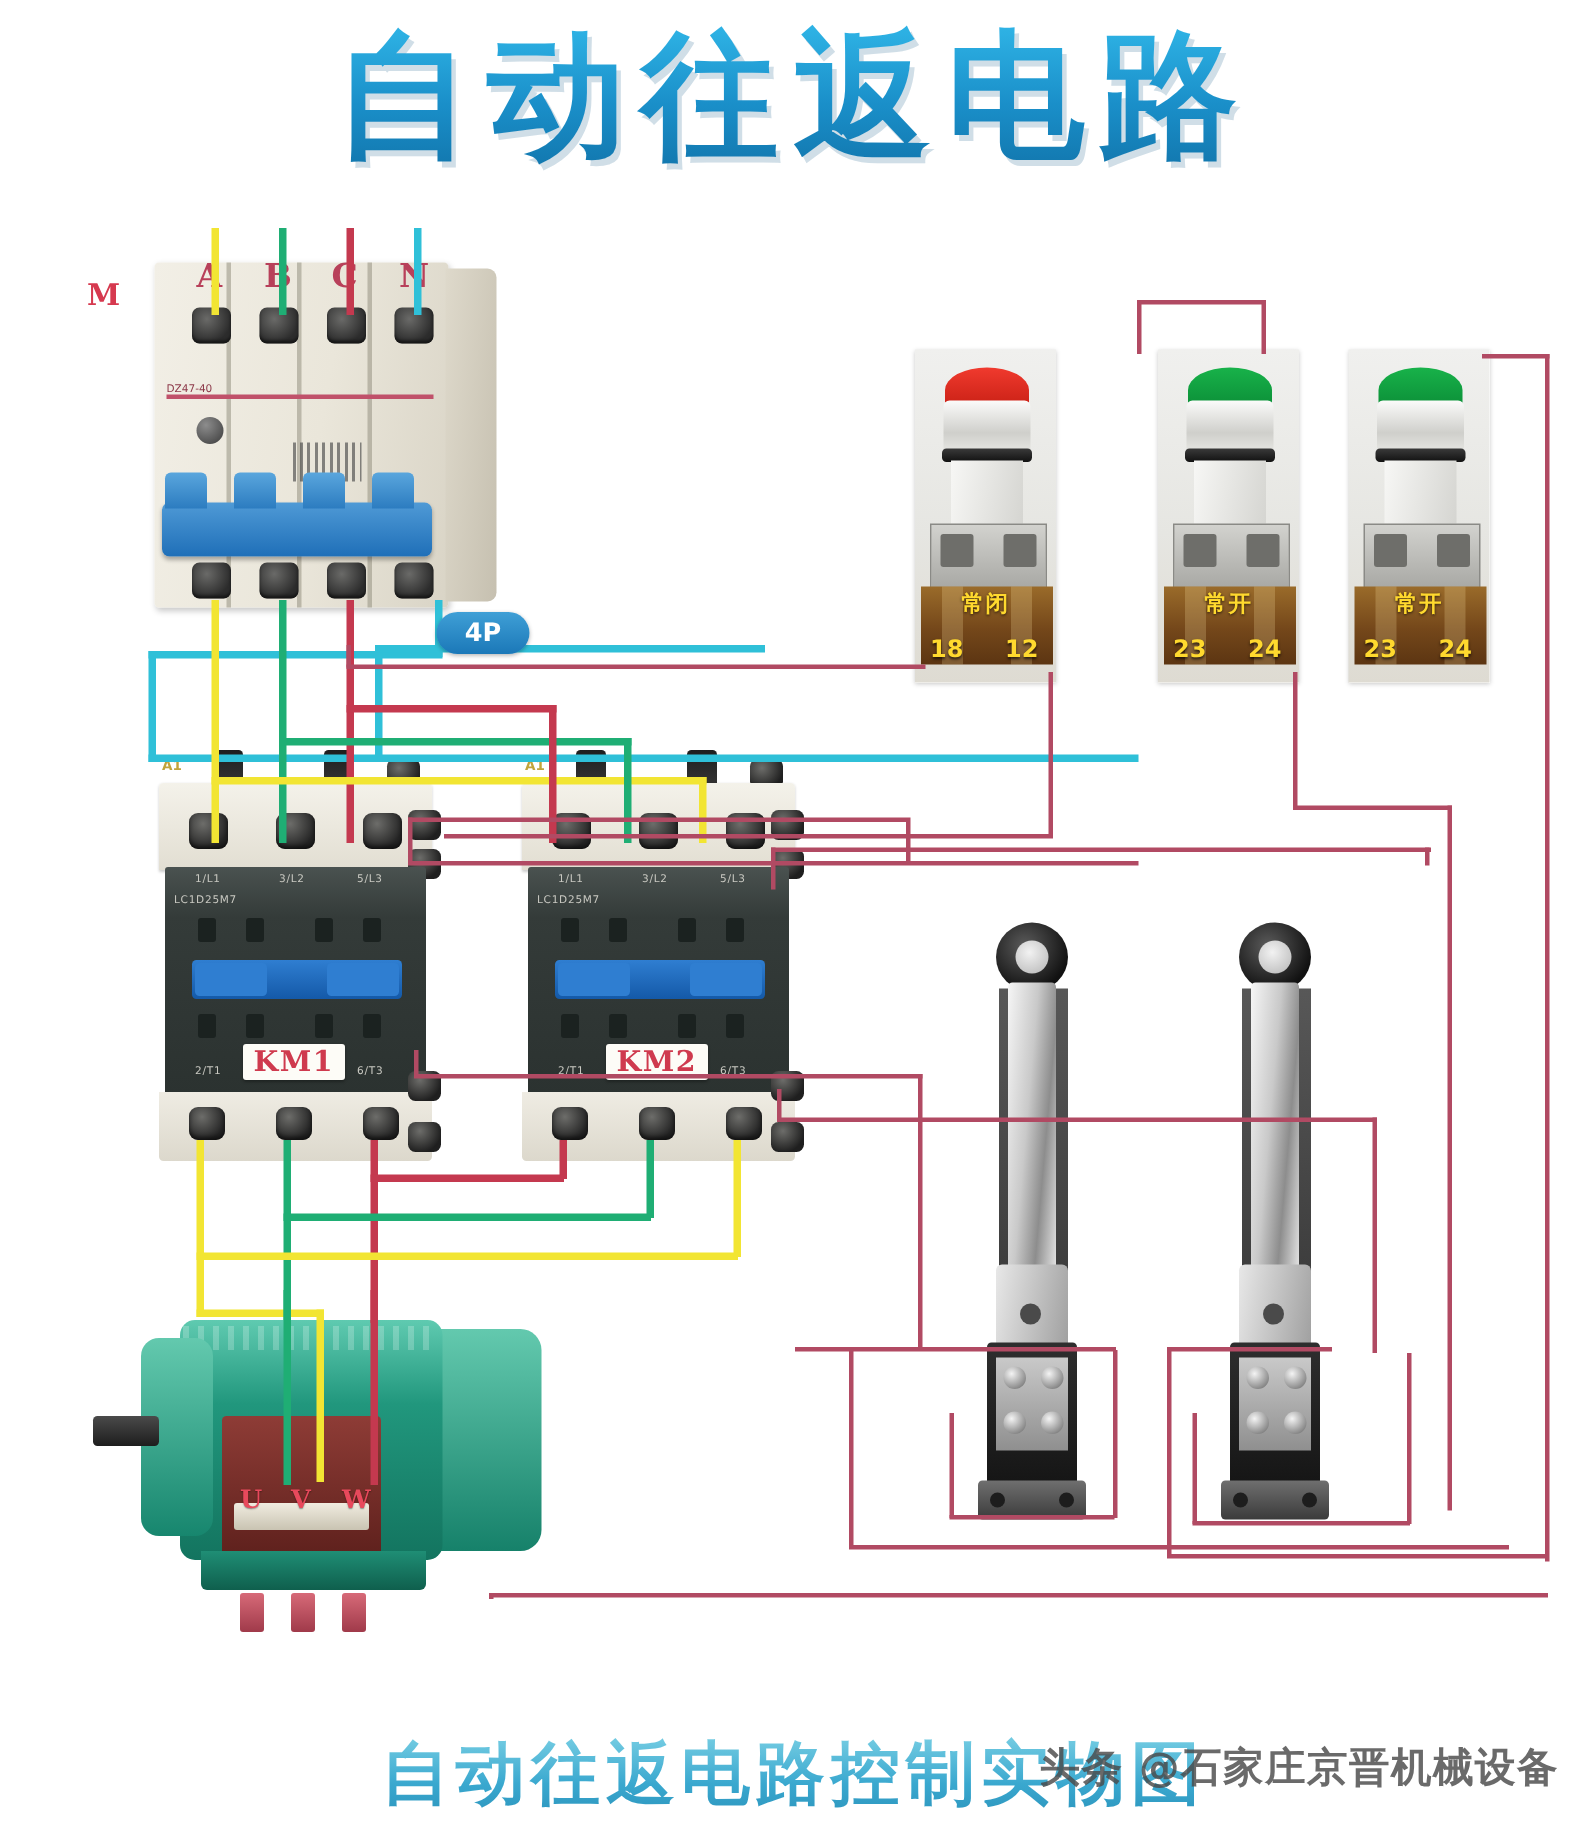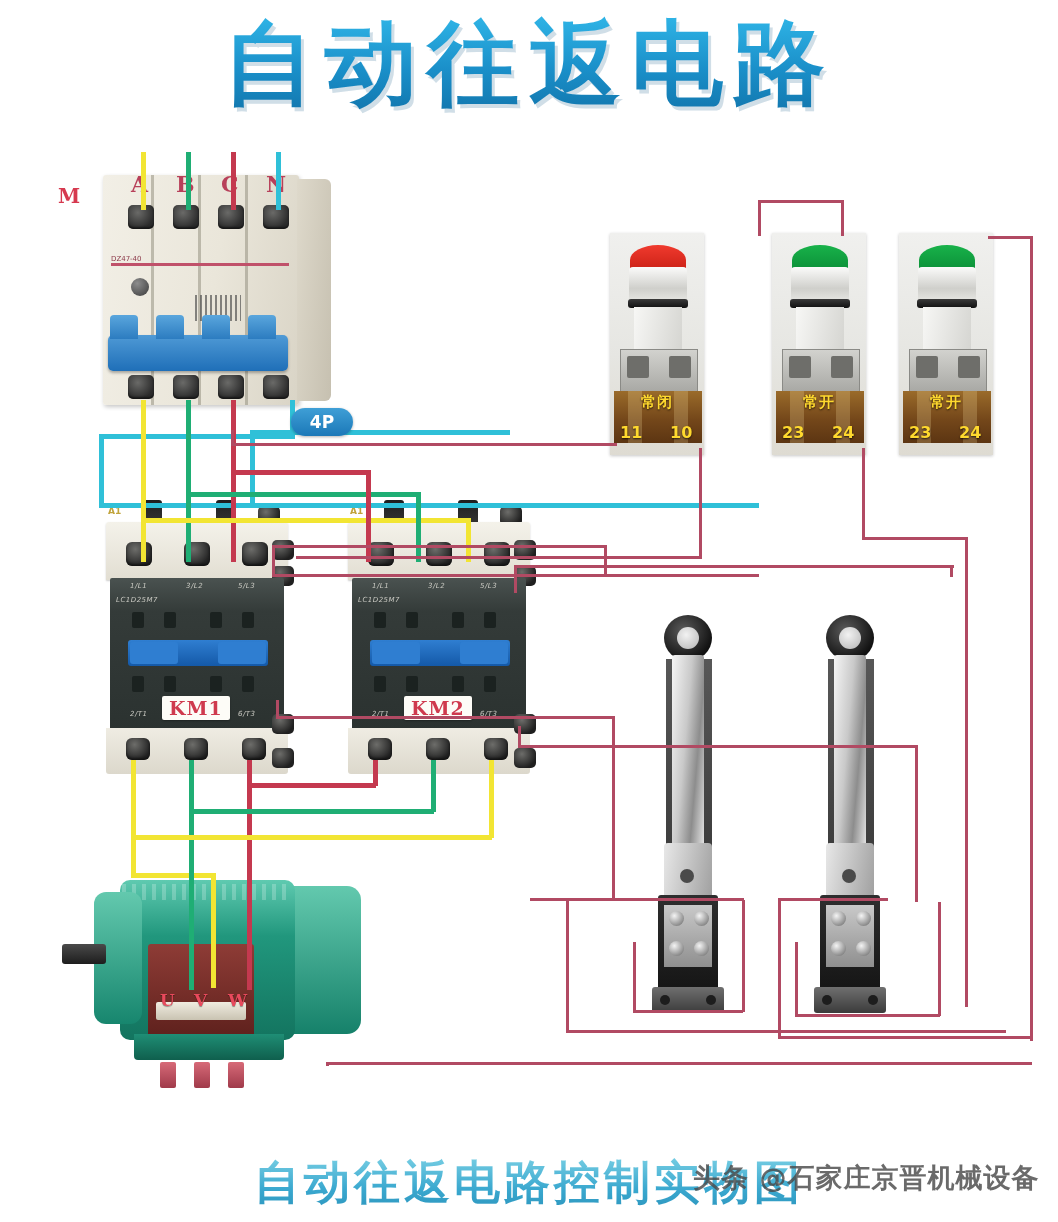--- a/index.html
+++ b/index.html
@@ -102,21 +102,21 @@
   .ct-term-top{position:absolute;width:26px;height:24px;border-radius:6px;
     background:radial-gradient(circle at 36% 30%,#6d6d6a,#242424 72%);
     box-shadow:inset 0 -2px 3px rgba(0,0,0,.55);}
   .ct-term-bot{position:absolute;width:24px;height:22px;border-radius:6px;
     background:radial-gradient(circle at 36% 30%,#6d6d6a,#242424 72%);
     box-shadow:inset 0 -2px 3px rgba(0,0,0,.55);}
   .ct-post{position:absolute;width:20px;height:30px;border-radius:3px;
     background:linear-gradient(180deg,#1e1e1e,#3a3a3a);}
   .ct-aux{position:absolute;width:22px;height:20px;border-radius:5px;
     background:radial-gradient(circle at 36% 30%,#6d6d6a,#1f1f1f 72%);}
-  .ct-txt{position:absolute;font-size:7px;color:#c9c9c2;letter-spacing:.5px;font-style:italic;}
+  .ct-txt{position:absolute;font-size:7px;color:#c9c9c2;letter-spacing:.5px;}
   .ct-a1{position:absolute;font-size:9px;font-weight:bold;color:#c1a43c;z-index:8;}
 
   
   .pb{position:absolute;z-index:4;width:94px;height:222px;
     background:linear-gradient(180deg,#f0f0ee 0%,#e6e6e2 55%,#dedbd2 100%);
     box-shadow:0 1px 3px rgba(0,0,0,.22);}
   .pb-cap{position:absolute;left:20px;top:12px;width:56px;height:30px;border-radius:50% 50% 6px 6px;}
   .pb-red{background:linear-gradient(180deg,#f03a2e,#c41d12);}
   .pb-grn{background:linear-gradient(180deg,#18b24a,#0a8a35);}
   .pb-collar{position:absolute;left:19px;top:34px;width:58px;height:36px;
@@ -383,22 +383,22 @@
   <div class="pb-barrel"></div>
   <div class="pb-block">
     <div class="pb-block-sq" style="left:6px;"></div>
     <div class="pb-block-sq" style="left:48px;"></div>
   </div>
   <div class="pb-brass">
     <div class="pb-brass-c" style="left:14px;"></div>
     <div class="pb-brass-c" style="left:60px;"></div>
   </div>
   <div class="pb-state">常闭</div>
-  <span class="pb-tn" style="left:10px;">11</span>
-  <span class="pb-tn" style="left:60px;">10</span>
+  <span class="pb-tn" style="left:10px;">18</span>
+  <span class="pb-tn" style="left:60px;">12</span>
 </div>
 
 <div class="pb" style="left:772px;top:233px;">
   <div class="pb-cap pb-grn"></div>
   <div class="pb-collar"></div>
   <div class="pb-ring"></div>
   <div class="pb-barrel"></div>
   <div class="pb-block">
     <div class="pb-block-sq" style="left:6px;"></div>
     <div class="pb-block-sq" style="left:48px;"></div>

